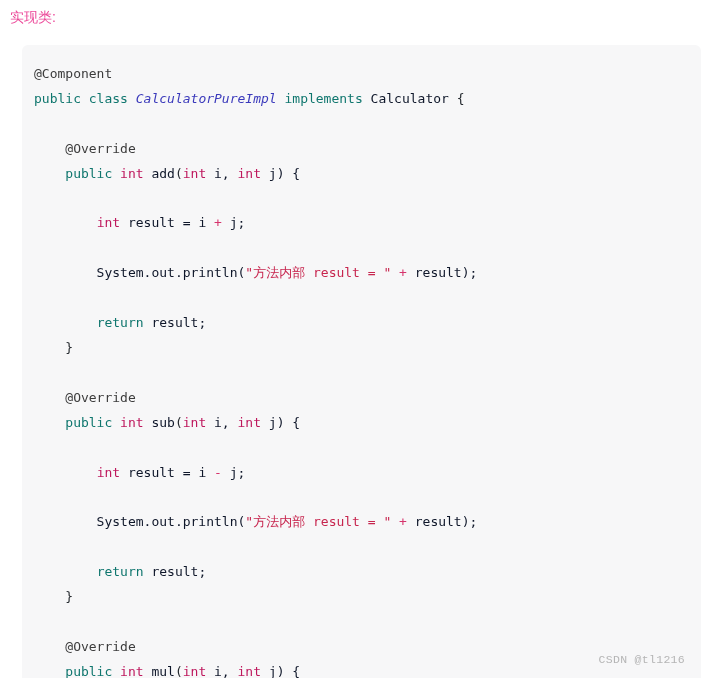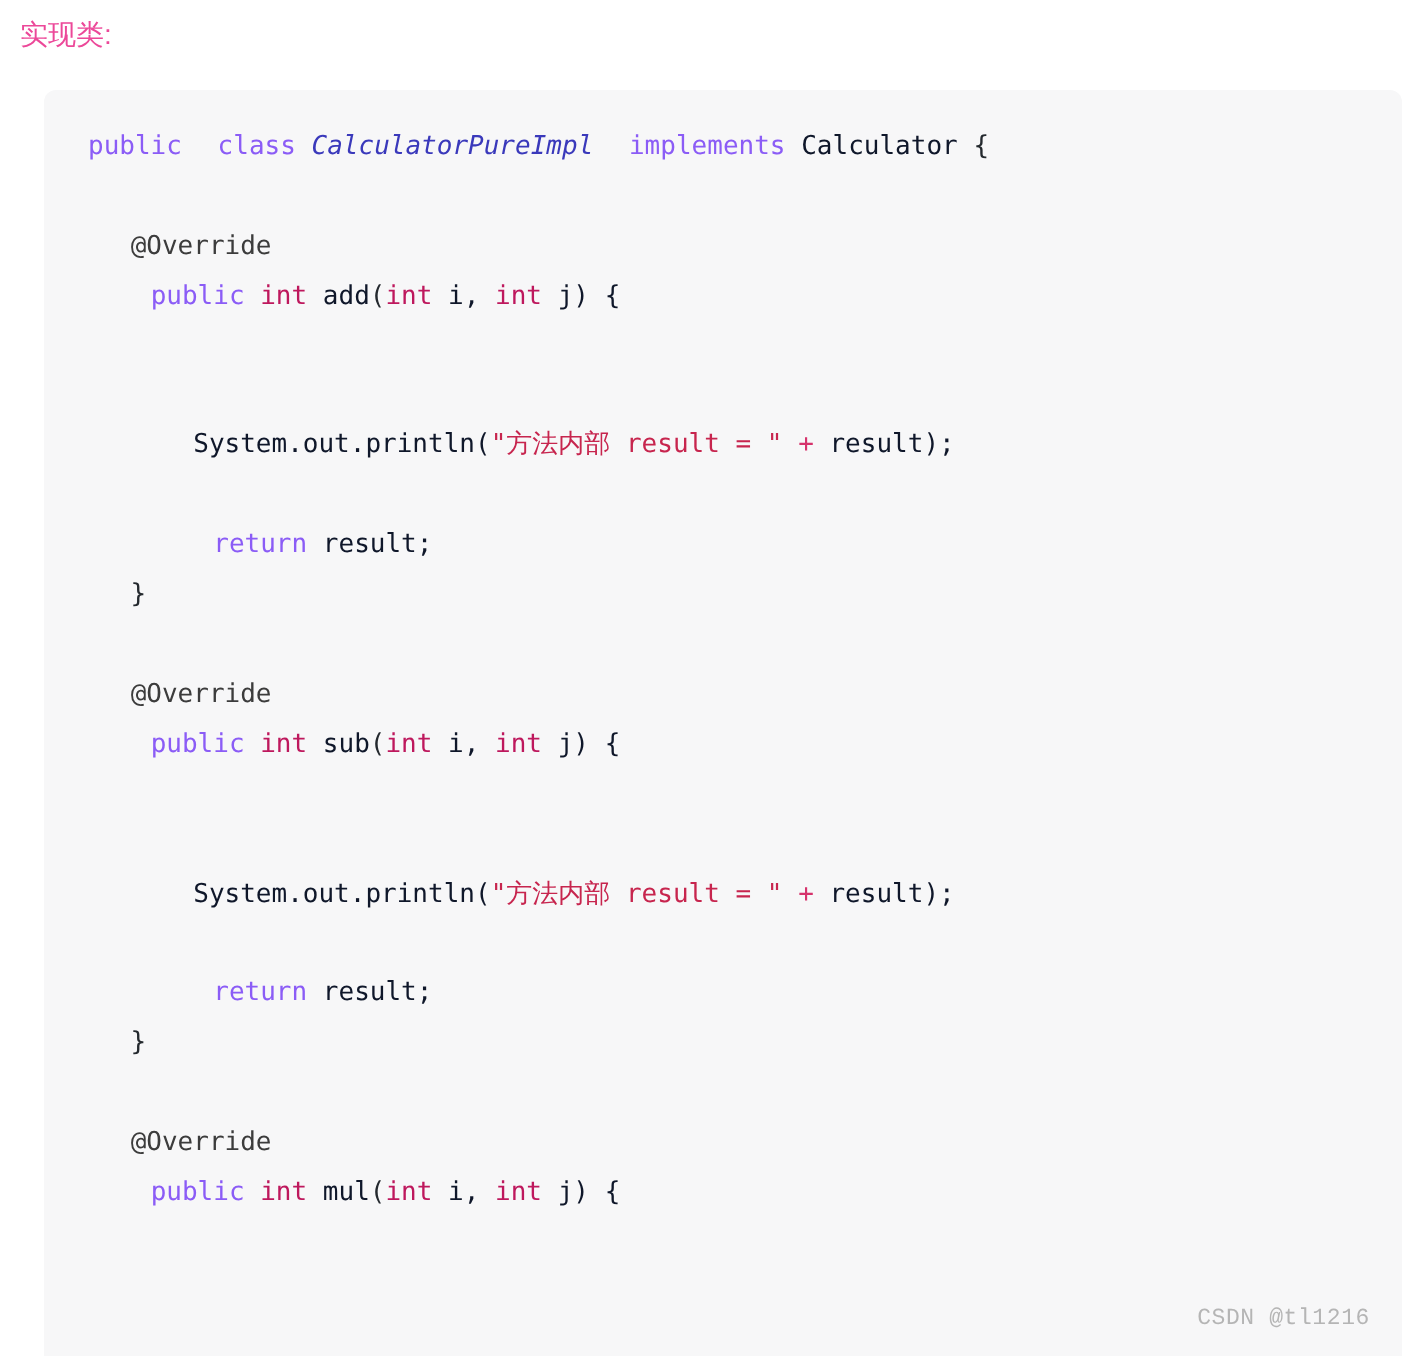--- a/index.html
+++ b/index.html
@@ -46,21 +46,21 @@
     font-size: 13px;
     line-height: 24.9px;
     white-space: pre;
     color: #24292e;
     -moz-tab-size: 4;
     tab-size: 4;
   }
 
   .ln { display: block; min-height: 24.9px; }
 
-  .tok-kw   { color: #8b5cf6; margin-left: 10px; }
+  .tok-kw   { color: #0f766e; }
   .tok-cls  { color: #3a39bb; font-style: italic; }
   .tok-type { color: #be185d; }
   .tok-str  { color: #c7254e; }
   .tok-op   { color: #d6336c; }
   .tok-ann  { color: #3c3c3c; }
   .tok-pln  { color: #0f172a; }
   .tok-punc { color: #24292e; }
 
   #watermark {
     position: absolute;
@@ -73,34 +73,37 @@
     white-space: pre;
     pointer-events: none;
   }
 </style>
 </head>
 <body>
 
 <div id="page-title">实现类:</div>
 
 <div id="code-block">
-  <pre id="code-pre"><span class="ln"><span class="tok-kw">public</span><span class="tok-pln"> </span><span class="tok-kw">class</span><span class="tok-pln"> </span><span class="tok-cls">CalculatorPureImpl</span><span class="tok-pln"> </span><span class="tok-kw">implements</span><span class="tok-pln"> </span><span class="tok-pln">Calculator</span><span class="tok-punc"> {</span>
+  <pre id="code-pre"><span class="ln"><span class="tok-ann">@Component</span>
+</span><span class="ln"><span class="tok-kw">public</span><span class="tok-pln"> </span><span class="tok-kw">class</span><span class="tok-pln"> </span><span class="tok-cls">CalculatorPureImpl</span><span class="tok-pln"> </span><span class="tok-kw">implements</span><span class="tok-pln"> </span><span class="tok-pln">Calculator</span><span class="tok-punc"> {</span>
 </span><span class="ln">
 </span><span class="ln"><span class="tok-pln">    </span><span class="tok-ann">@Override</span>
 </span><span class="ln"><span class="tok-pln">    </span><span class="tok-kw">public</span><span class="tok-pln"> </span><span class="tok-type">int</span><span class="tok-pln"> </span><span class="tok-pln">add</span><span class="tok-punc">(</span><span class="tok-type">int</span><span class="tok-pln"> i, </span><span class="tok-type">int</span><span class="tok-pln"> j) {</span>
 </span><span class="ln">
+</span><span class="ln"><span class="tok-pln">        </span><span class="tok-type">int</span><span class="tok-pln"> result = i </span><span class="tok-op">+</span><span class="tok-pln"> j;</span>
 </span><span class="ln">
 </span><span class="ln"><span class="tok-pln">        System.out.println(</span><span class="tok-str">"方法内部 result = "</span><span class="tok-pln"> </span><span class="tok-op">+</span><span class="tok-pln"> result);</span>
 </span><span class="ln">
 </span><span class="ln"><span class="tok-pln">        </span><span class="tok-kw">return</span><span class="tok-pln"> result;</span>
 </span><span class="ln"><span class="tok-punc">    }</span>
 </span><span class="ln">
 </span><span class="ln"><span class="tok-pln">    </span><span class="tok-ann">@Override</span>
 </span><span class="ln"><span class="tok-pln">    </span><span class="tok-kw">public</span><span class="tok-pln"> </span><span class="tok-type">int</span><span class="tok-pln"> </span><span class="tok-pln">sub</span><span class="tok-punc">(</span><span class="tok-type">int</span><span class="tok-pln"> i, </span><span class="tok-type">int</span><span class="tok-pln"> j) {</span>
 </span><span class="ln">
+</span><span class="ln"><span class="tok-pln">        </span><span class="tok-type">int</span><span class="tok-pln"> result = i </span><span class="tok-op">-</span><span class="tok-pln"> j;</span>
 </span><span class="ln">
 </span><span class="ln"><span class="tok-pln">        System.out.println(</span><span class="tok-str">"方法内部 result = "</span><span class="tok-pln"> </span><span class="tok-op">+</span><span class="tok-pln"> result);</span>
 </span><span class="ln">
 </span><span class="ln"><span class="tok-pln">        </span><span class="tok-kw">return</span><span class="tok-pln"> result;</span>
 </span><span class="ln"><span class="tok-punc">    }</span>
 </span><span class="ln">
 </span><span class="ln"><span class="tok-pln">    </span><span class="tok-ann">@Override</span>
 </span><span class="ln"><span class="tok-pln">    </span><span class="tok-kw">public</span><span class="tok-pln"> </span><span class="tok-type">int</span><span class="tok-pln"> </span><span class="tok-pln">mul</span><span class="tok-punc">(</span><span class="tok-type">int</span><span class="tok-pln"> i, </span><span class="tok-type">int</span><span class="tok-pln"> j) {</span>
 </span></pre>
 </div>

